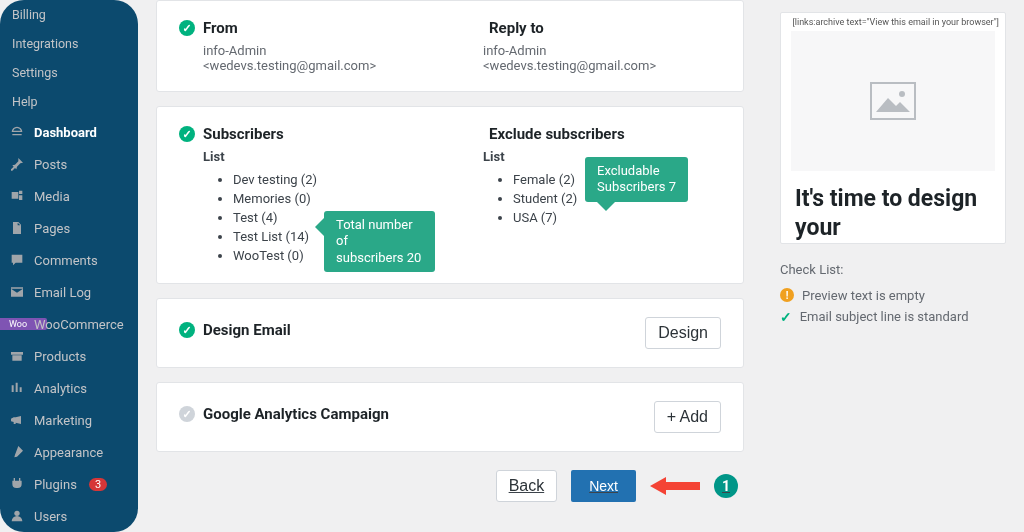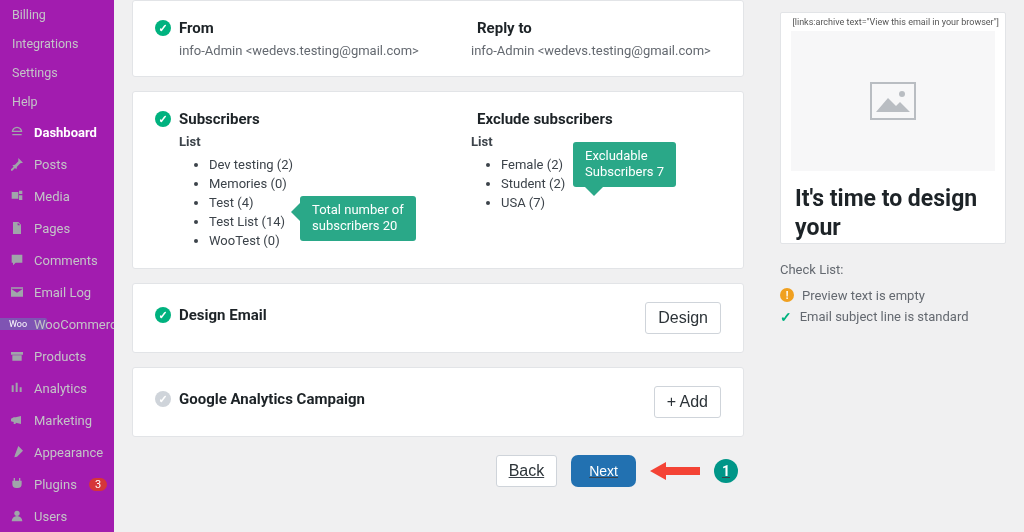--- a/index.html
+++ b/index.html
@@ -1,18 +1,18 @@
 <!DOCTYPE html>
 <html><head>
 <meta charset="utf-8">
 <style>
 * { box-sizing: border-box; margin: 0; padding: 0; }
 body { font-family: -apple-system, BlinkMacSystemFont, "Segoe UI", Roboto, sans-serif; font-size: 13px; color: #3c434a; background: #f0f0f1; overflow: hidden; }
 .layout { display: flex; width: 1024px; height: 532px; }
-.sidebar { width: 114px; background: #a21caf; color: #f0f0f1; flex-shrink: 0; overflow: hidden; }
+.sidebar { width: 138px; background: #0c4a6e; color: #f0f0f1; flex-shrink: 0; overflow: hidden; border-radius: 24px; }
 .sidebar ul { list-style: none; }
 .sidebar li { display: flex; align-items: center; padding: 7px 8px; font-size: 13px; color: #c3c4c7; cursor: pointer; gap: 8px; }
 .sidebar li.sub { padding-left: 12px; font-size: 12.5px; }
 .sidebar li .icon { width: 18px; height: 18px; display: inline-flex; align-items: center; justify-content: center; flex-shrink: 0; }
 .sidebar li .icon svg { width: 16px; height: 16px; }
 .sidebar li .label { white-space: nowrap; }
 .sidebar li.sep { border-top: 0px solid #3c434a; }
 .sidebar .badge { background: #d63638; color: #fff; border-radius: 10px; padding: 0 6px; font-size: 11px; margin-left: 4px; }
 .sidebar .woo-badge { background: #7f54b3; color: #fff; font-size: 9px; padding: 1px 20px; border-radius: 2px; margin-right: -2px; }
 .main { flex: 1; background: #f0f0f1; padding: 0 18px 18px 18px; overflow: hidden; }
@@ -30,21 +30,21 @@
 .list-ul { list-style: disc; padding-left: 54px; margin-top: 6px; font-size: 13px; color: #3c434a; }
 .list-ul li { padding: 2px 0; }
 
 .annotation { position: absolute; background: #2aa888; color: #fff; padding: 6px 12px; border-radius: 3px; font-size: 13px; line-height: 1.25; z-index: 5; white-space: nowrap; }
 .annotation::before { content: ""; position: absolute; width: 0; height: 0; border: 9px solid transparent; }
 .ann-right::before { border-right-color: #2aa888; left: -18px; top: 7px; }
 .ann-down::before { border-top-color: #2aa888; top: 100%; left: 12px; }
 
 .card-row { display: flex; align-items: center; justify-content: space-between; }
 .btn-outline { background: #fff; border: 1px solid #cfd4da; border-radius: 3px; padding: 6px 12px; font-size: 16px; cursor: pointer; color: #2c3338; }
-.btn-primary { background: #2271b1; color: #fff; border: none; border-radius: 7px; padding: 8px 18px; font-size: 14px; cursor: pointer; }
+.btn-primary { background: #2271b1; color: #fff; border: none; border-radius: 2px; padding: 8px 18px; font-size: 14px; cursor: pointer; }
 .nav-row { display: flex; justify-content: flex-end; align-items: center; gap: 14px; padding-right: 6px; margin-top: 18px; text-decoration: underline; }
 
 .arrow { display: inline-flex; align-items: center; }
 .arrow svg { display: block; }
 .step-badge { width: 24px; height: 24px; border-radius: 50%; background: #009688; color: #fff; display: inline-flex; align-items: center; justify-content: center; font-weight: 700; font-size: 14px; }
 
 .preview-card { background: #fff; border: 1px solid #e2e4e7; padding: 0; border-radius: 2px; }
 .preview-top-note { font-size: 9px; color: #555; text-align: right; padding: 4px 6px; }
 .preview-img-box { background: #f7f7f8; height: 140px; display: flex; align-items: center; justify-content: center; margin: 0 10px 14px 10px; }
 .preview-img-box svg { width: 46px; height: 38px; }

